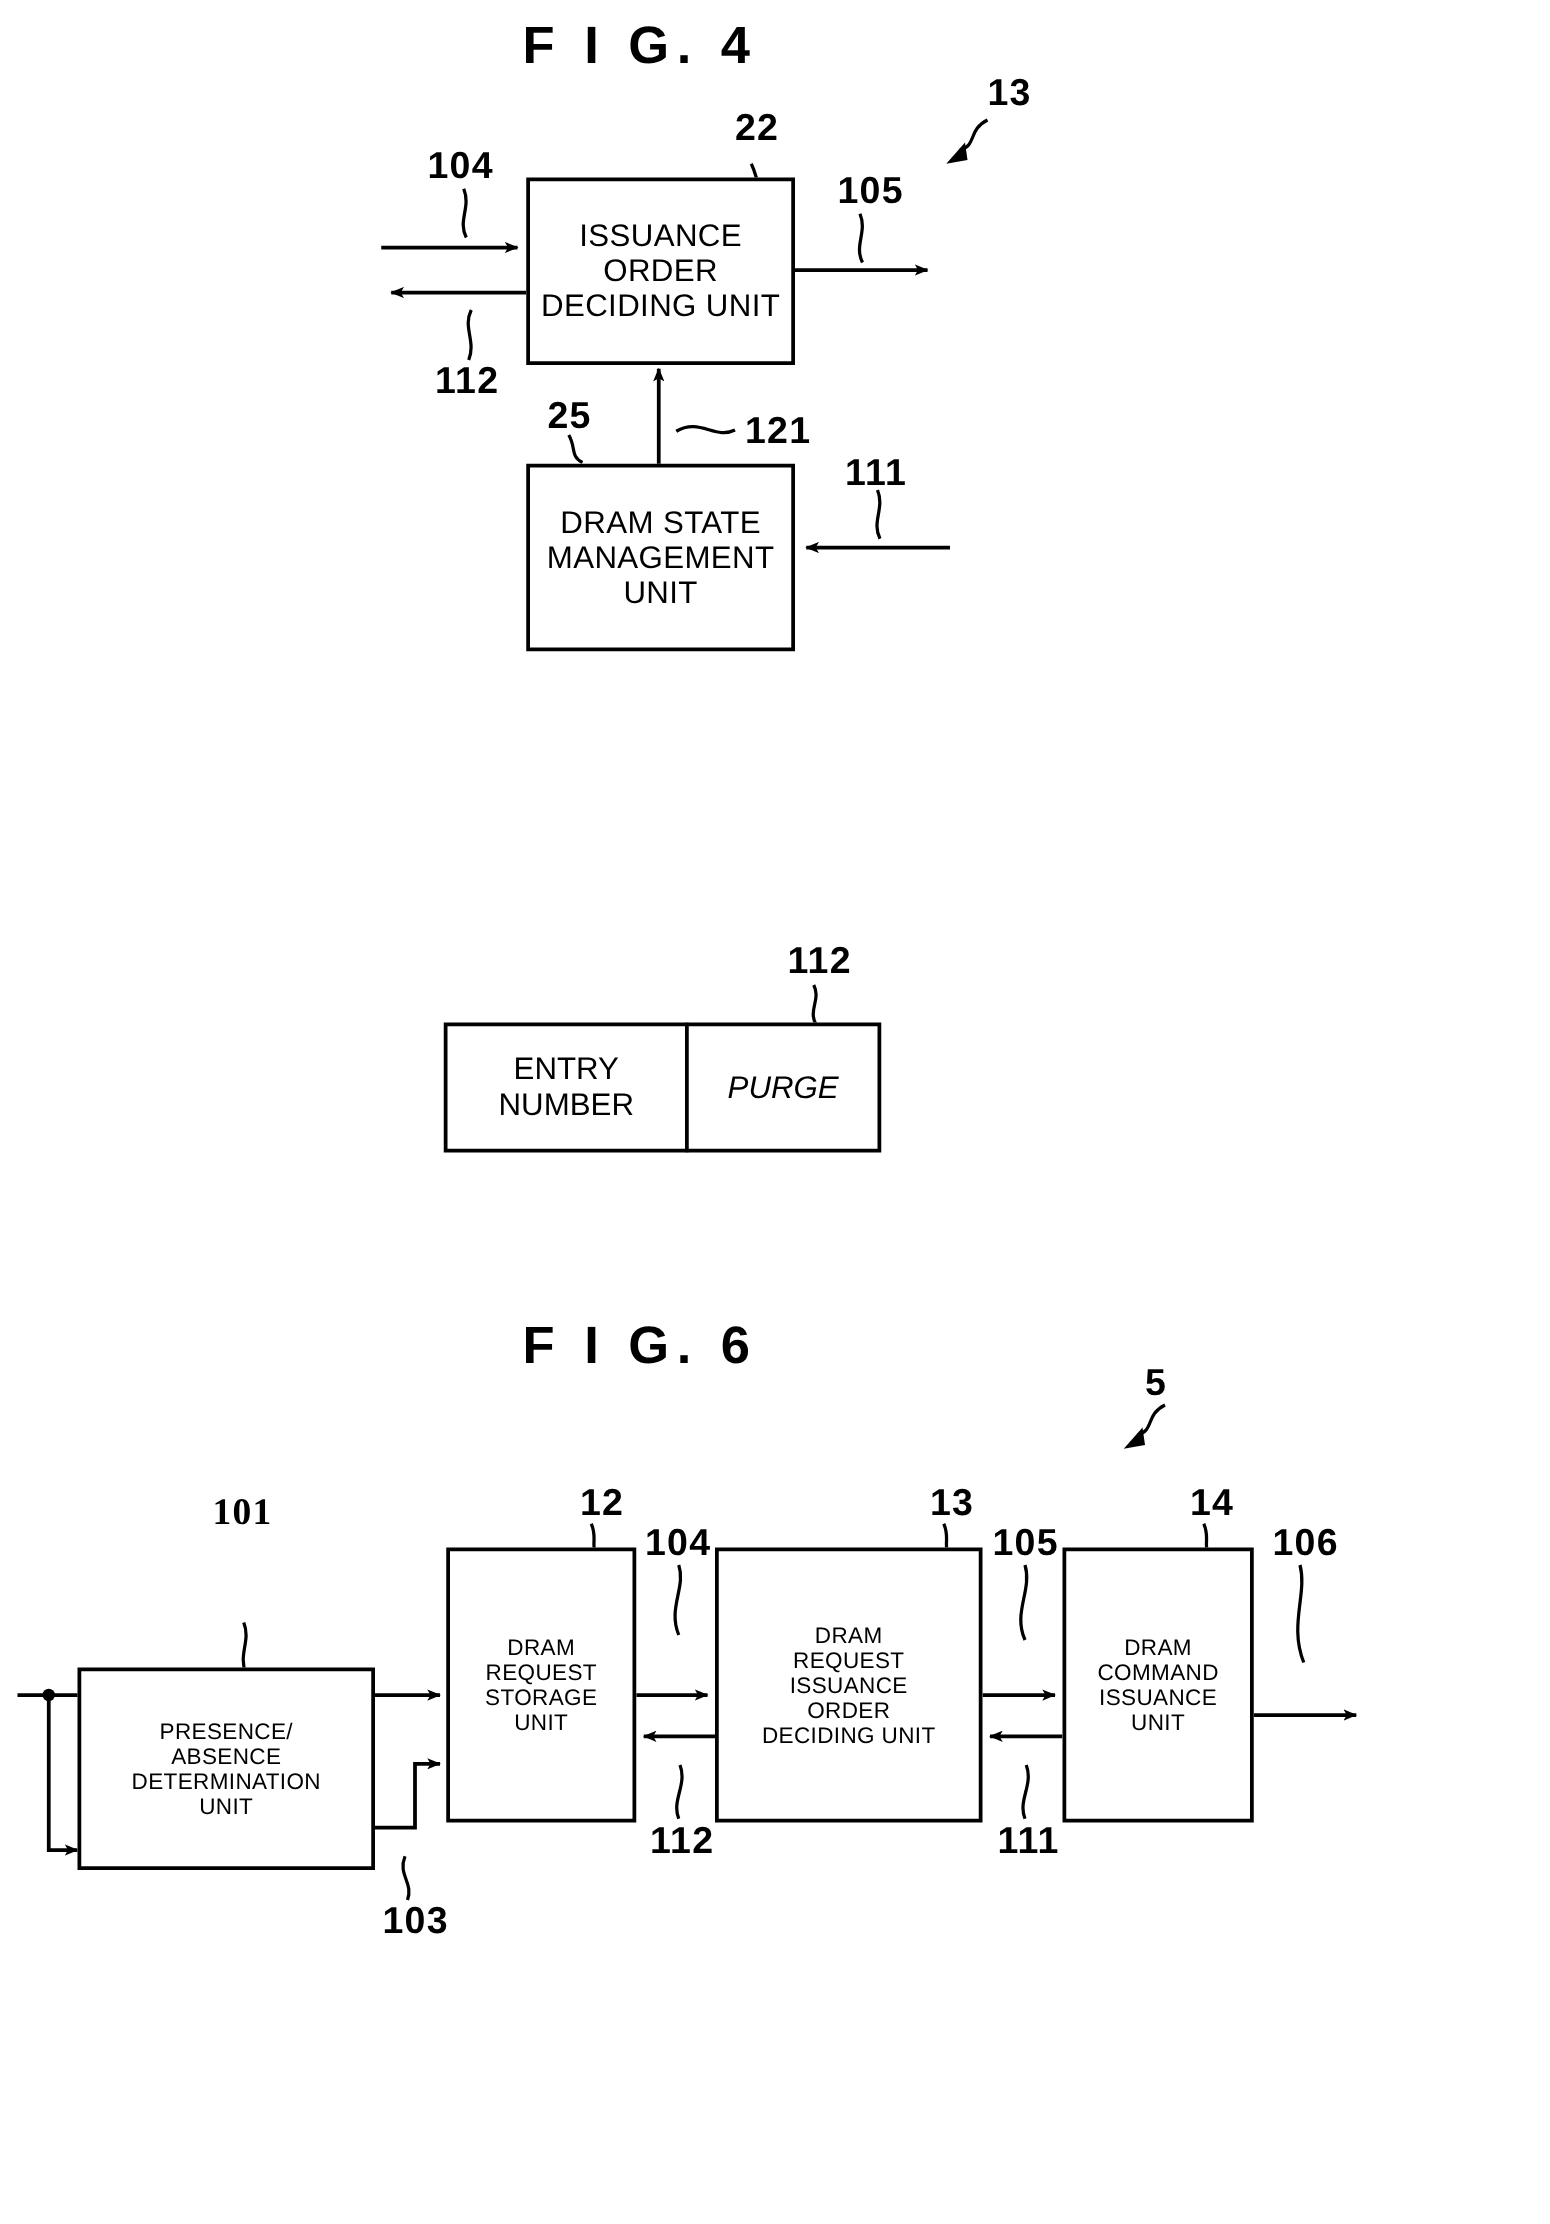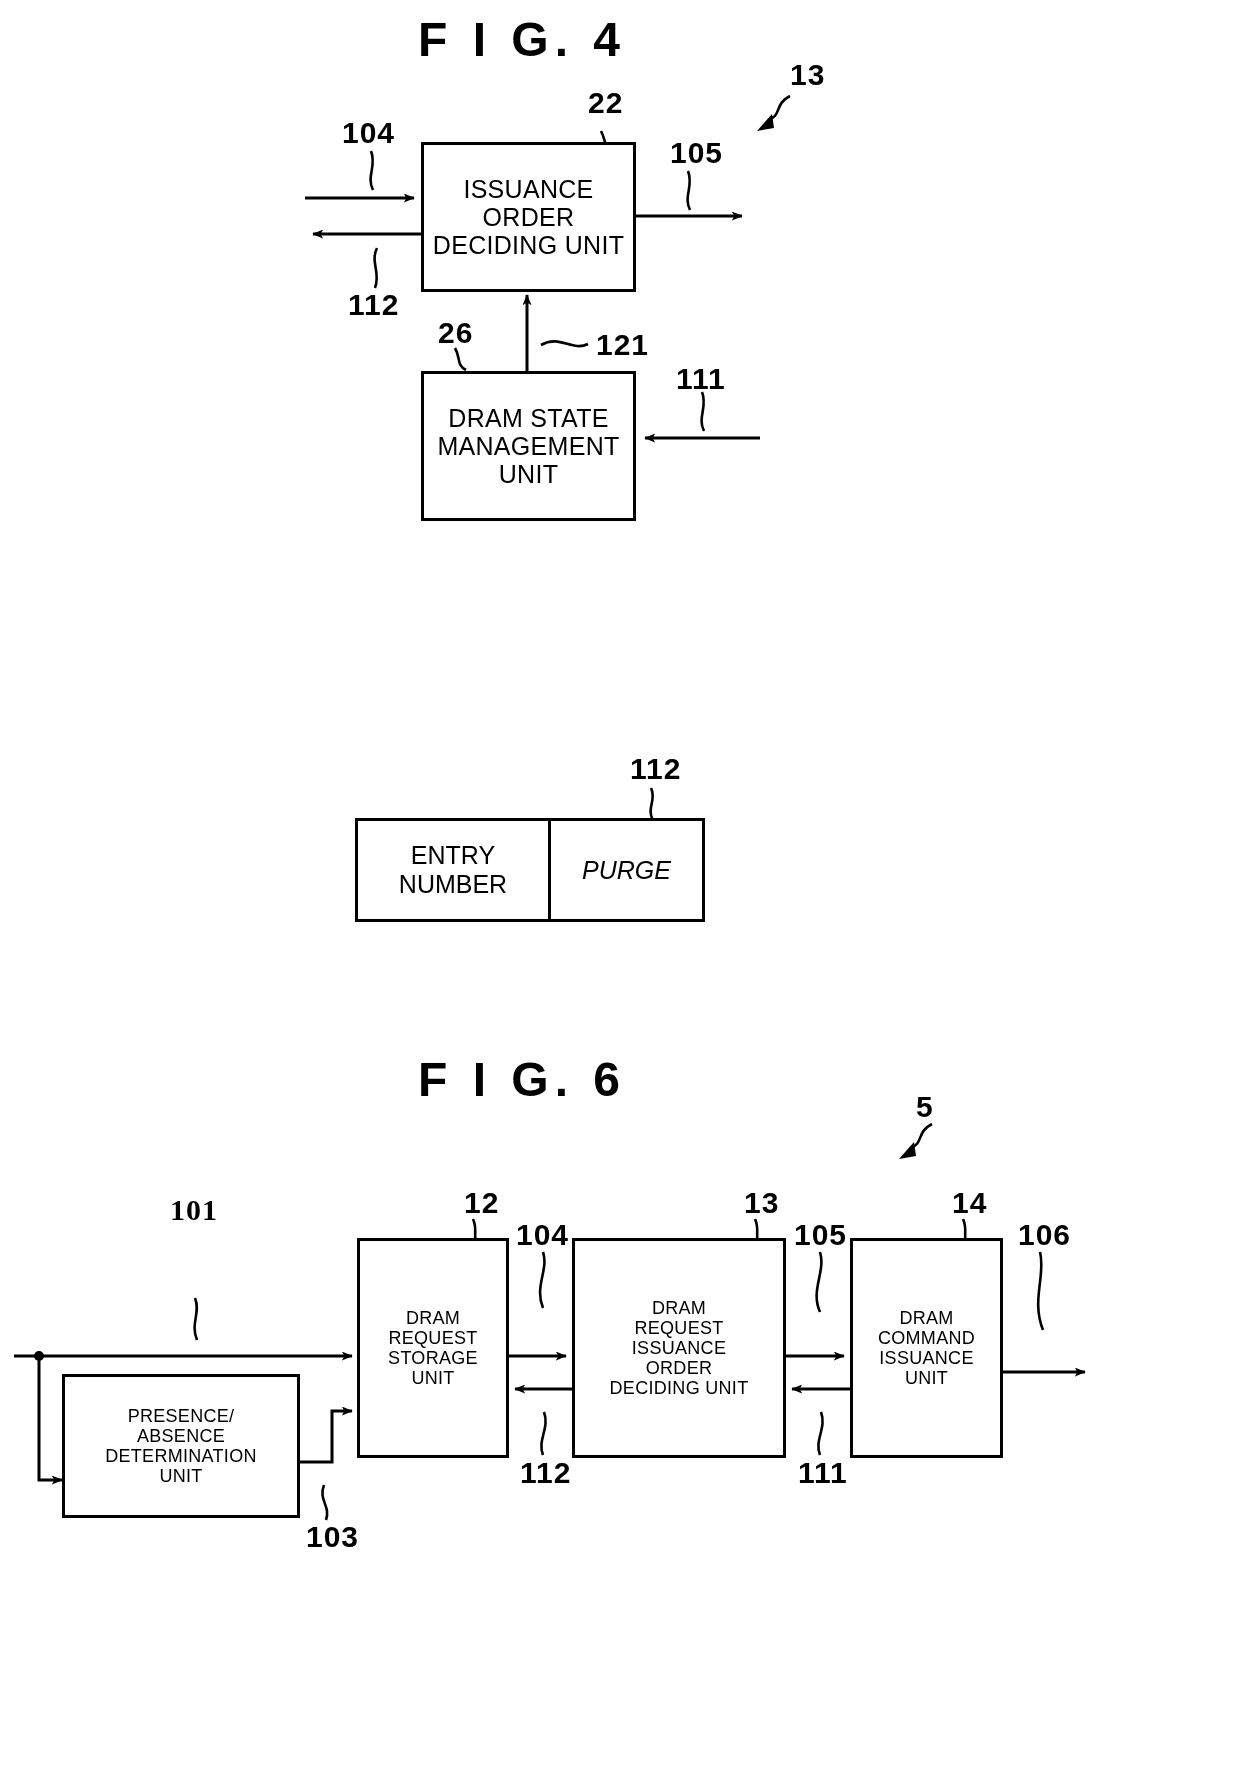--- a/index.html
+++ b/index.html
@@ -1,18 +1,18 @@
 <!DOCTYPE html>
 <html><head>
 <meta charset="utf-8">
 <style>
   html,body{margin:0;padding:0;background:#fff;}
   body{width:1240px;height:1779px;position:relative;font-family:"Liberation Sans",sans-serif;color:#000;overflow:hidden;}
   .sheet{position:absolute;left:0;top:0;width:1240px;height:1779px;}
-  .fig-title{position:absolute;font-size:48px;font-weight:bold;letter-spacing:6px;white-space:nowrap;}
+  .fig-title{position:absolute;font-size:42px;font-weight:bold;letter-spacing:6px;white-space:nowrap;}
   .box{position:absolute;border:3px solid #000;background:#fff;box-sizing:border-box;display:flex;align-items:center;justify-content:center;text-align:center;}
   .box span{display:block;font-size:25px;line-height:1.12;letter-spacing:0.3px;}
   .box.sm span{font-size:18px;}
   .ref{position:absolute;font-size:30px;font-weight:bold;white-space:nowrap;letter-spacing:1px;}
   .cell{position:absolute;border:3px solid #000;box-sizing:border-box;display:flex;align-items:center;justify-content:center;text-align:center;background:#fff;}
   .cell span{font-size:25px;line-height:1.15;}
   svg.lay{position:absolute;left:0;top:0;width:1240px;height:1779px;pointer-events:none;}
   .tblwrap{position:absolute;}
 </style>
 </head>
@@ -94,21 +94,21 @@
     </g>
   </svg>
 
   <div class="fig-title" style="left:418px;top:12px;">F I G.  4</div>
 
   <div class="ref" style="left:588px;top:86px;">22</div>
   <div class="ref" style="left:790px;top:58px;">13</div>
   <div class="ref" style="left:342px;top:116px;">104</div>
   <div class="ref" style="left:348px;top:288px;">112</div>
   <div class="ref" style="left:670px;top:136px;">105</div>
-  <div class="ref" style="left:438px;top:316px;">26</div>
+  <div class="ref" style="left:438px;top:316px;">25</div>
   <div class="ref" style="left:596px;top:328px;">121</div>
   <div class="ref" style="left:676px;top:362px;">111</div>
 
   <div class="box" style="left:421px;top:142px;width:215px;height:150px;">
     <span><i style="font-style:normal">ISSUANCE</i><br><i style="font-style:normal">ORDER</i><br><i style="font-style:normal">DECIDING UNIT</i></span>
   </div>
 
   <div class="box" style="left:421px;top:371px;width:215px;height:150px;">
     <span><i style="font-style:normal">DRAM STATE</i><br><i style="font-style:normal">MANAGEMENT</i><br><i style="font-style:normal">UNIT</i></span>
   </div>
@@ -132,21 +132,21 @@
   <div class="ref" style="left:306px;top:1520px;text-align:center;">103</div>
   <div class="ref" style="left:440px;top:1186px;margin-left:24px;">12</div>
   <div class="ref" style="left:516px;top:1218px;">104</div>
   <div class="ref" style="left:744px;top:1186px;">13</div>
   <div class="ref" style="left:794px;top:1218px;">105</div>
   <div class="ref" style="left:952px;top:1186px;">14</div>
   <div class="ref" style="left:1018px;top:1218px;">106</div>
   <div class="ref" style="left:520px;top:1456px;">112</div>
   <div class="ref" style="left:798px;top:1456px;">111</div>
 
-  <div class="box sm" style="left:62px;top:1374px;width:238px;height:144px;">
+  <div class="box sm" style="left:62px;top:1334px;width:238px;height:162px;">
     <span><i style="font-style:normal">PRESENCE/</i><br><i style="font-style:normal">ABSENCE</i><br><i style="font-style:normal">DETERMINATION</i><br><i style="font-style:normal">UNIT</i></span>
   </div>
 
   <div class="box sm" style="left:357px;top:1238px;width:152px;height:220px;">
     <span><i style="font-style:normal">DRAM</i><br><i style="font-style:normal">REQUEST</i><br><i style="font-style:normal">STORAGE</i><br><i style="font-style:normal">UNIT</i></span>
   </div>
 
   <div class="box sm" style="left:572px;top:1238px;width:214px;height:220px;">
     <span><i style="font-style:normal">DRAM</i><br><i style="font-style:normal">REQUEST</i><br><i style="font-style:normal">ISSUANCE</i><br><i style="font-style:normal">ORDER</i><br><i style="font-style:normal">DECIDING UNIT</i></span>
   </div>

